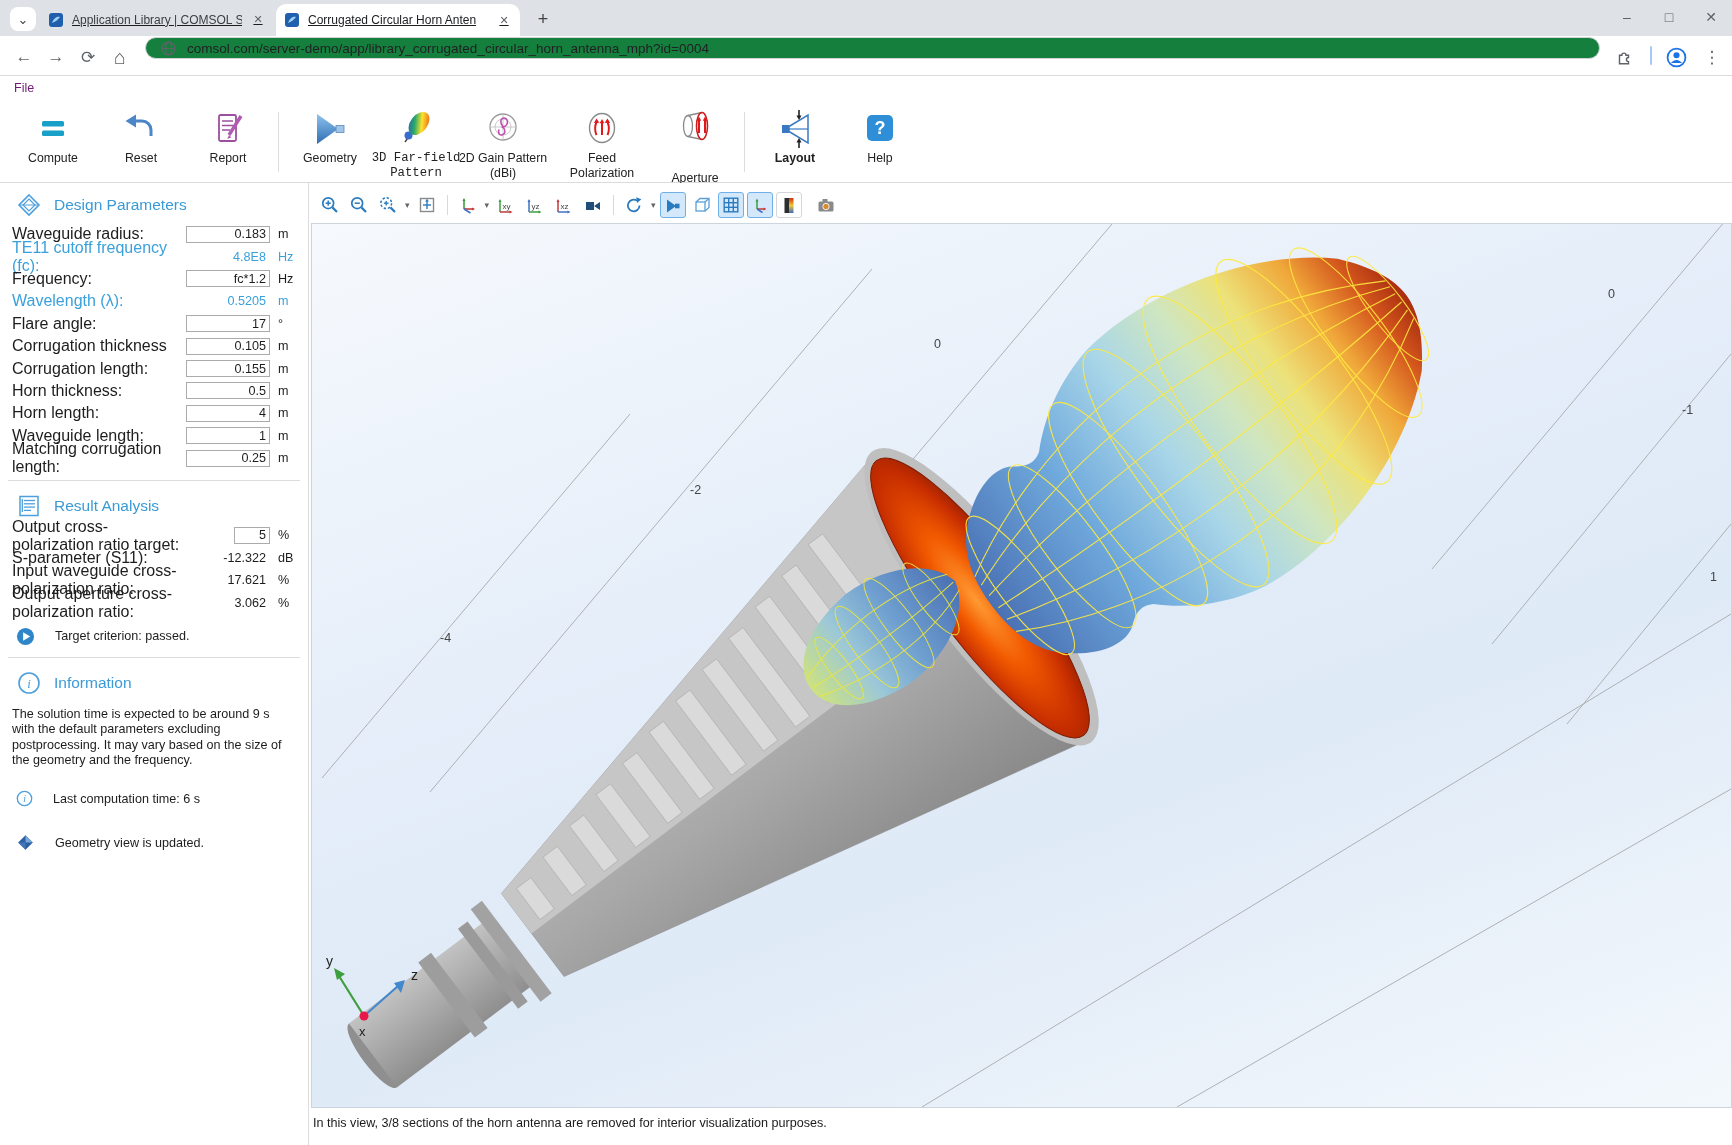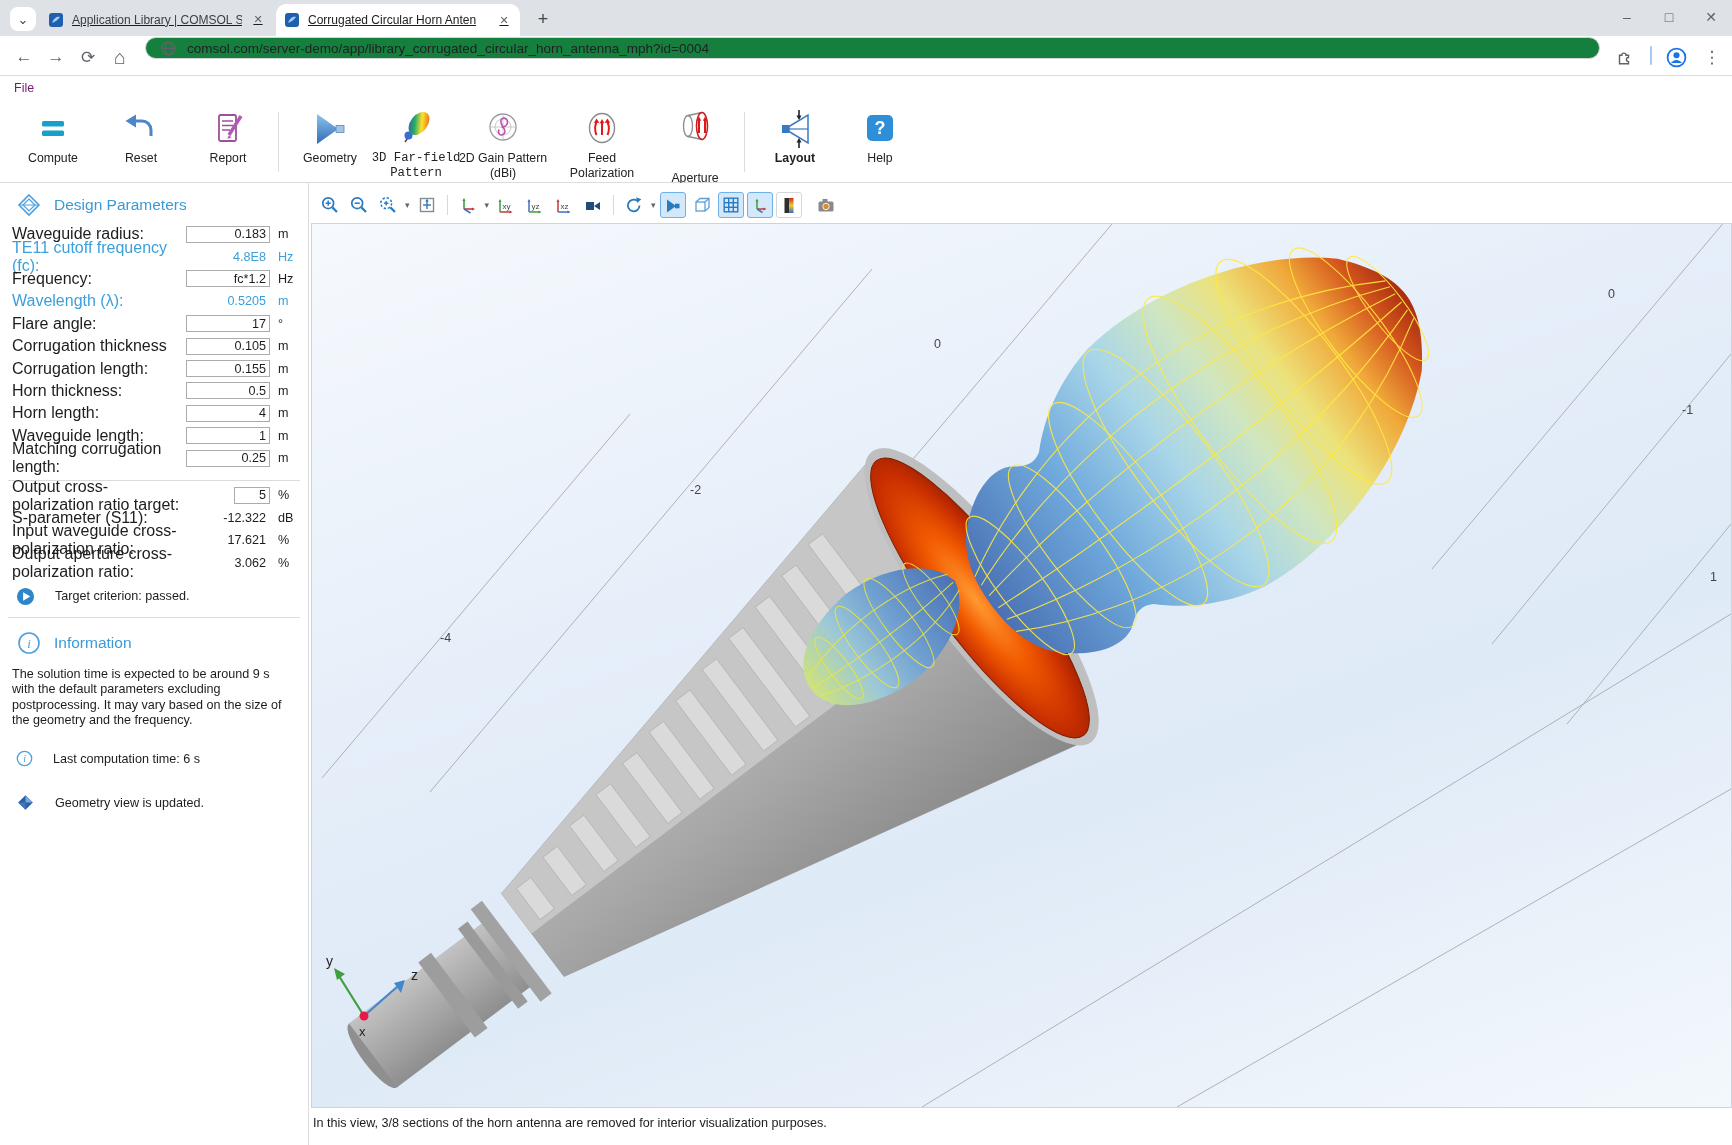--- a/index.html
+++ b/index.html
@@ -368,20 +368,33 @@
         <span class="punit">m</span>
       </div>
     <div class="prow">
         <span class="plabel">Matching corrugation length:</span>
         <input class="pbox" value="0.25" style="">
         <span class="punit">m</span>
       </div>
 
     <hr class="divider">
 
+    <div class="sec-header">
+      <svg width="26" height="26" viewBox="0 0 26 26">
+        <rect x="4" y="3.5" width="18" height="19" fill="none" stroke="#4da0dd" stroke-width="1.5"></rect>
+        <g stroke="#4da0dd" stroke-width="1.3">
+            <line x1="8" y1="7.5" x2="19" y2="7.5"></line>
+            <line x1="8" y1="10.8" x2="19" y2="10.8"></line>
+            <line x1="8" y1="14.1" x2="19" y2="14.1"></line>
+            <line x1="8" y1="17.4" x2="15" y2="17.4"></line>
+          </g>
+        <line x1="6.3" y1="6" x2="6.3" y2="19" stroke="#4da0dd" stroke-width="1.3"></line>
+      </svg>
+      <span class="sec-title">Result Analysis</span>
+    </div>
 
     <div class="prow">
         <span class="plabel">Output cross-polarization ratio target:</span>
         <input class="pbox narrow" value="5" style="">
         <span class="punit">%</span>
       </div>
     <div class="prow">
         <span class="plabel">S-parameter (S11):</span>
         <span class="prospan">-12.322</span>
         <span class="punit">dB</span>

